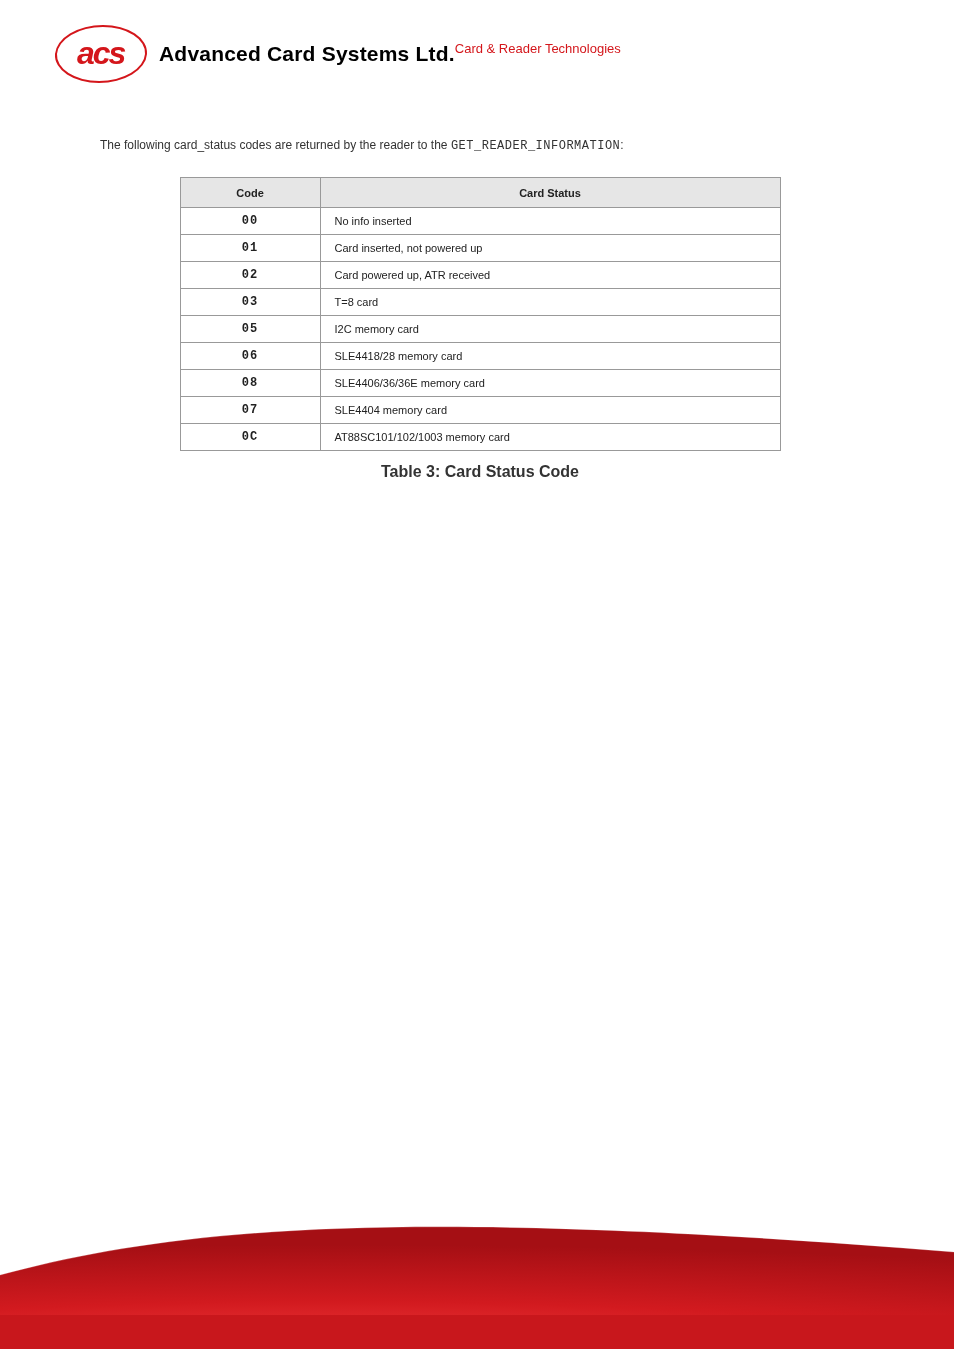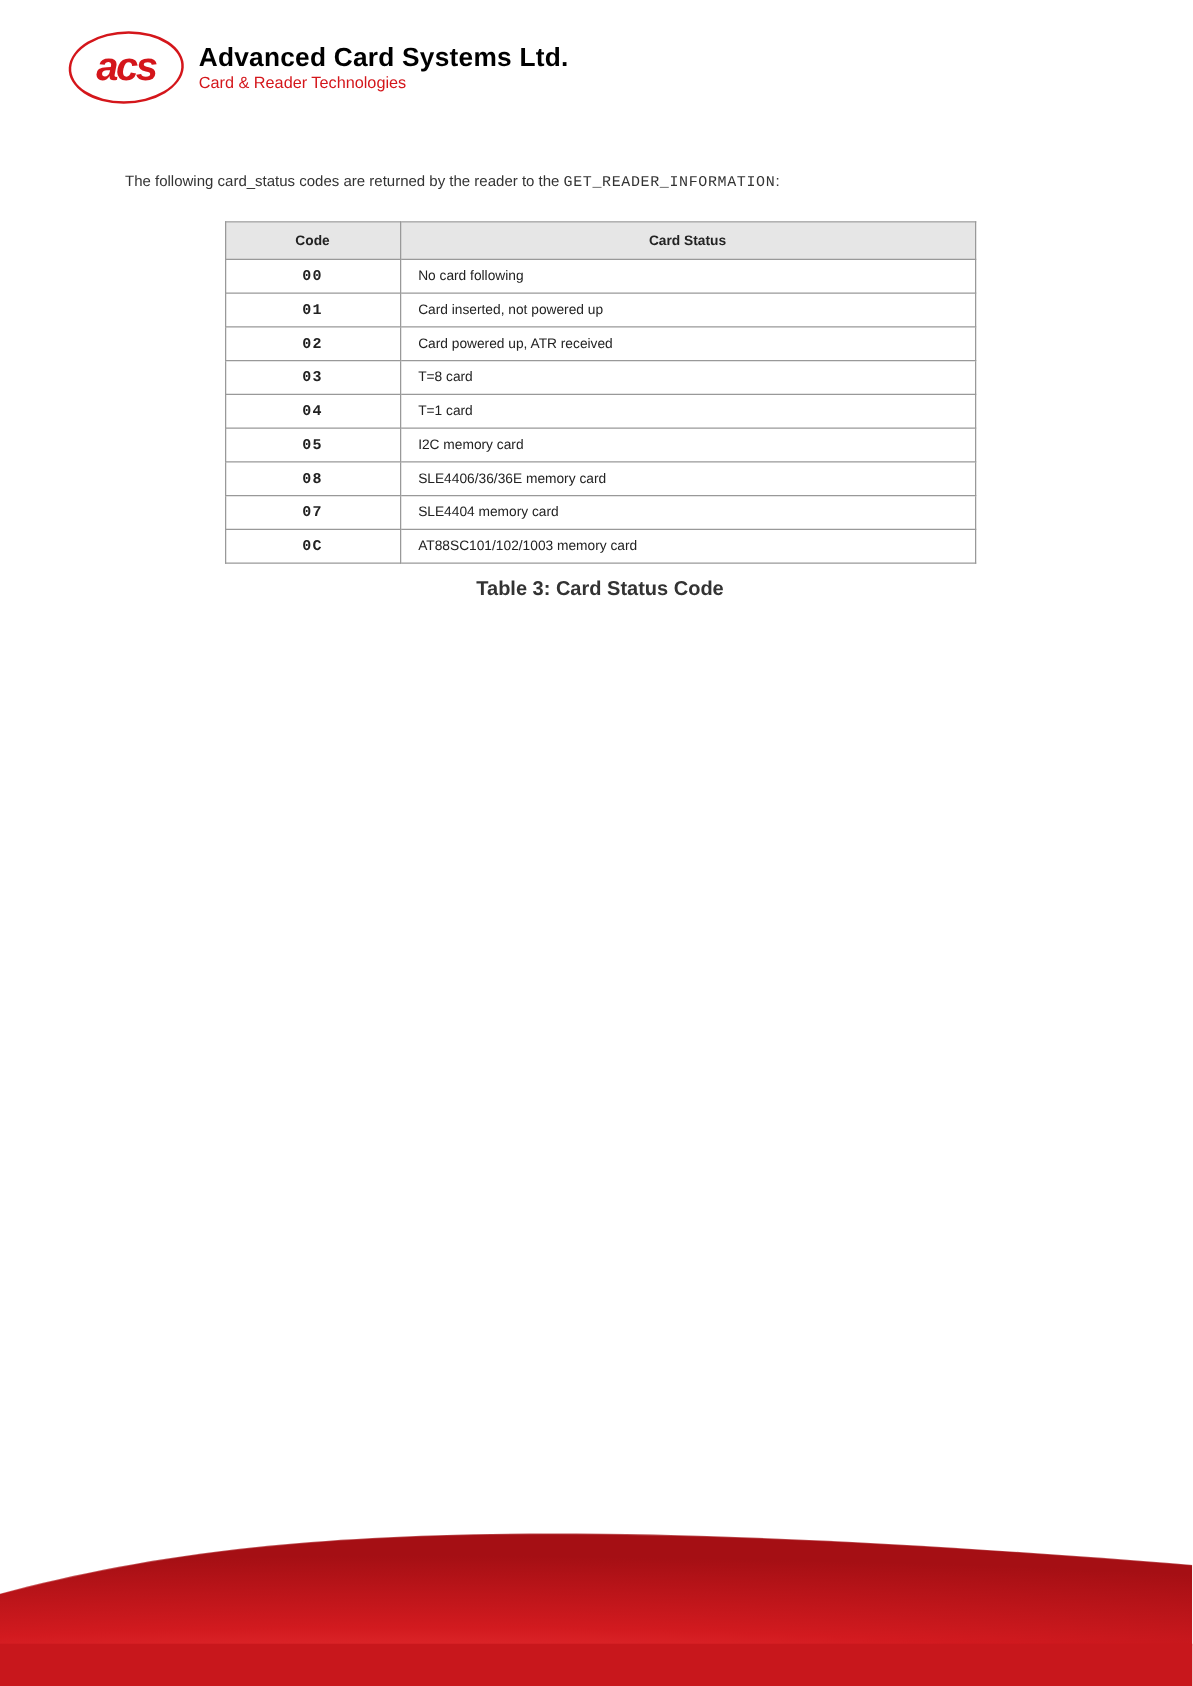--- a/index.html
+++ b/index.html
@@ -36,21 +36,21 @@
   }
   .logo-acs {
     font-family: Arial, sans-serif;
     font-weight: 900;
     font-style: italic;
     font-size: 32px;
     color: #d4161b;
     letter-spacing: -2px;
     transform: skewX(4deg) translateY(-1px);
   }
-  .logo-text { display: flex; flex-direction: column; }
+  .logo-text { display: flex; flex-direction: row; }
   .logo-line1 {
     font-family: Tahoma, Arial, sans-serif;
     font-weight: 700;
     font-size: 21px;
     color: #000000;
     letter-spacing: 0.2px;
   }
   .logo-line2 {
     font-family: Tahoma, Arial, sans-serif;
     font-weight: 400;
@@ -184,41 +184,41 @@
       </colgroup>
       <thead>
         <tr>
           <th>Code</th>
           <th>Card Status</th>
         </tr>
       </thead>
       <tbody>
         <tr>
           <td class="code-cell">00</td>
-          <td class="status-cell">No card following</td>
+          <td class="status-cell">No info inserted</td>
         </tr>
         <tr>
           <td class="code-cell">01</td>
           <td class="status-cell">Card inserted, not powered up</td>
         </tr>
         <tr>
           <td class="code-cell">02</td>
           <td class="status-cell">Card powered up, ATR received</td>
         </tr>
         <tr>
           <td class="code-cell">03</td>
           <td class="status-cell">T=8 card</td>
         </tr>
         <tr>
-          <td class="code-cell">04</td>
-          <td class="status-cell">T=1 card</td>
-        </tr>
-        <tr>
           <td class="code-cell">05</td>
           <td class="status-cell">I2C memory card</td>
+        </tr>
+        <tr>
+          <td class="code-cell">06</td>
+          <td class="status-cell">SLE4418/28 memory card</td>
         </tr>
         <tr>
           <td class="code-cell">08</td>
           <td class="status-cell">SLE4406/36/36E memory card</td>
         </tr>
         <tr>
           <td class="code-cell">07</td>
           <td class="status-cell">SLE4404 memory card</td>
         </tr>
         <tr>

